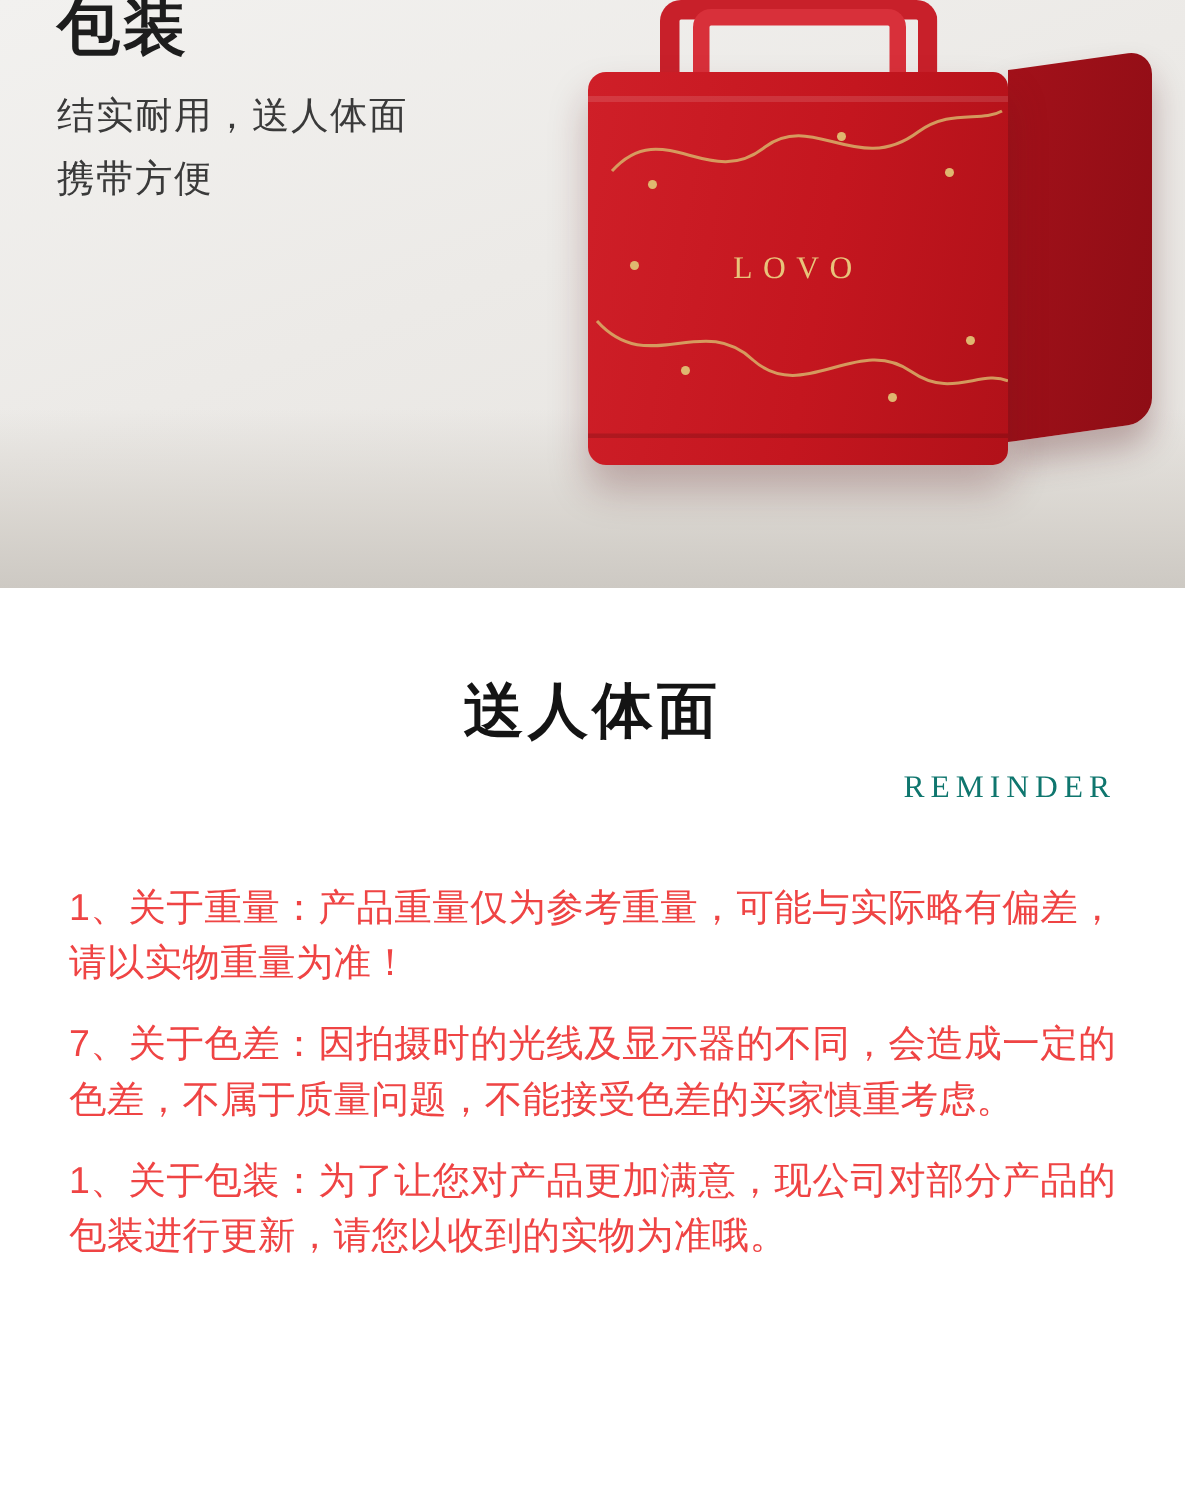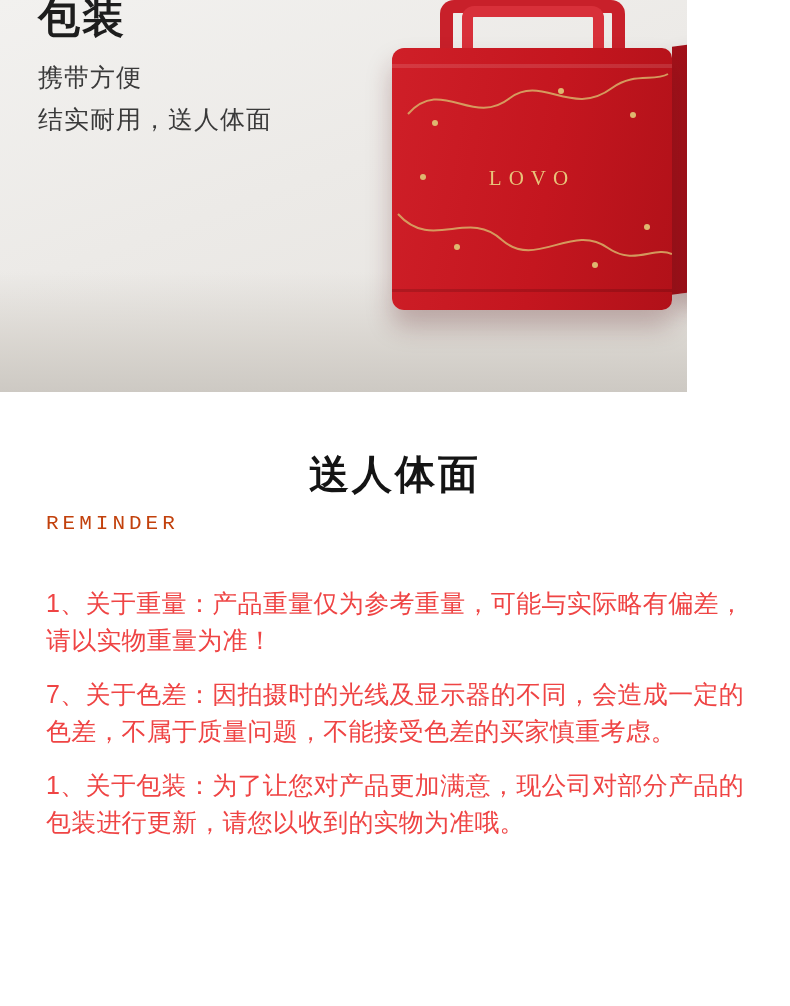--- a/index.html
+++ b/index.html
@@ -16,21 +16,21 @@
   .page {
     position: relative;
     width: 790px;
     height: 1006px;
     background: #ffffff;
   }
 
   
   .hero {
     position: relative;
-    width: 687px;
+    width: 790px;
     height: 392px;
     background: linear-gradient(160deg, #f2f1ef 0%, #eceae7 45%, #e6e3df 100%);
     overflow: hidden;
   }
   .hero-floor {
     position: absolute;
     left: 0;
     right: 0;
     bottom: 0;
     height: 120px;
@@ -165,26 +165,26 @@
   .reminder-title {
     text-align: center;
     font-size: 40px;
     font-weight: bold;
     letter-spacing: 3px;
     color: #141414;
     margin: 0;
     line-height: 52px;
   }
   .reminder-subtitle {
-    text-align: left;
+    text-align: right;
     font-size: 21px;
     letter-spacing: 4px;
-    color: #c2410c;
+    color: #0f766e;
     margin: 12px 0 0 0;
-    font-family: Liberation Mono, monospace;
+    font-family: Liberation Serif, serif;
   }
   .notes {
     margin-top: 50px;
   }
   .note {
     font-size: 25px;
     line-height: 37px;
     color: #ef4444;
     margin: 0 0 17px 0;
     letter-spacing: 0.2px;
@@ -194,22 +194,22 @@
 </head>
 <body>
 
 <div class="page">
 
   <div class="hero">
     <div class="hero-floor"></div>
 
     <div class="hero-text">
       <div class="hero-title">包装</div>
+      <div class="hero-sub">结实耐用，送人体面</div>
       <div class="hero-sub">携带方便</div>
-      <div class="hero-sub">结实耐用，送人体面</div>
     </div>
 
     <div class="bag-wrap">
       <div class="bag-handle"></div>
       <div class="bag-handle-inner"></div>
 
       <div class="bag-side"></div>
 
       <div class="bag-body">
         <div class="bag-top-seam"></div>

